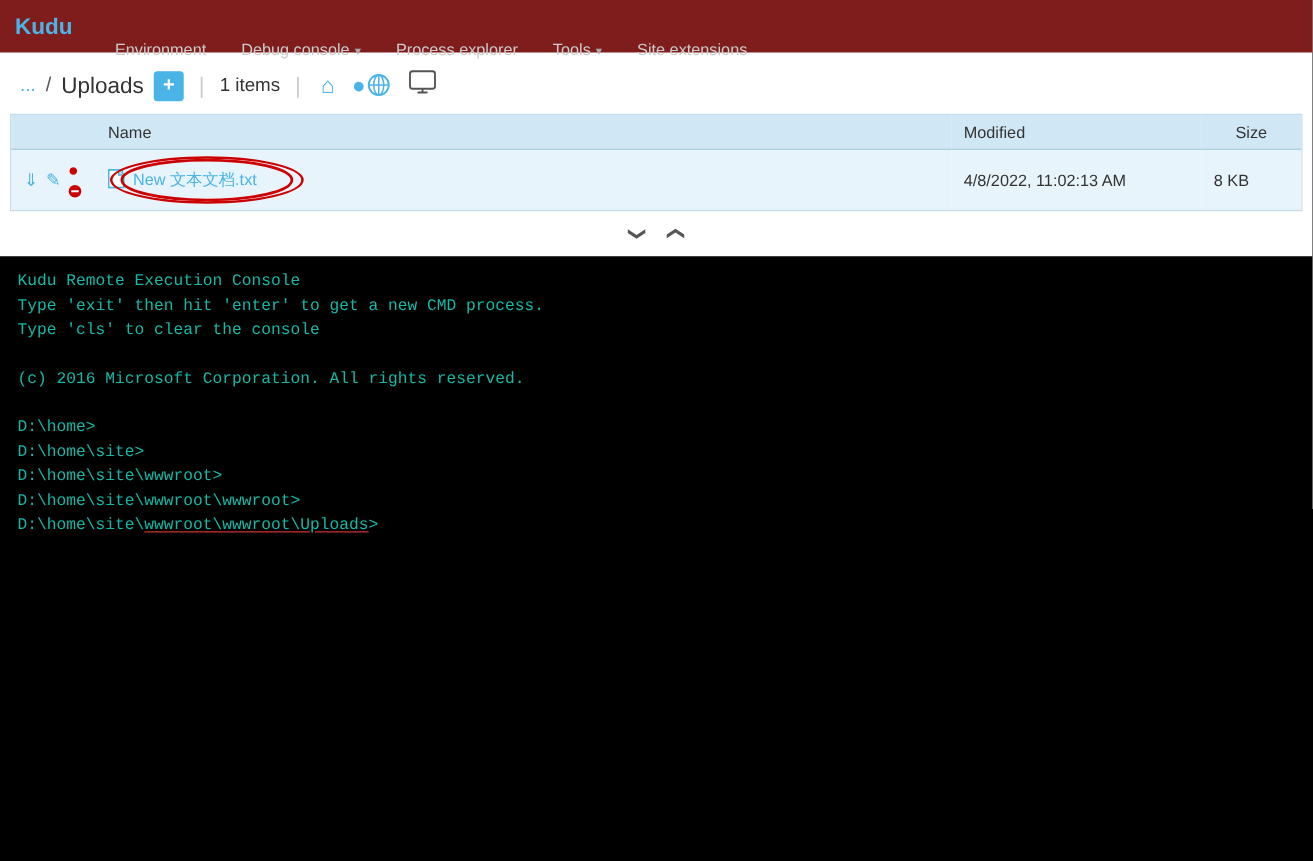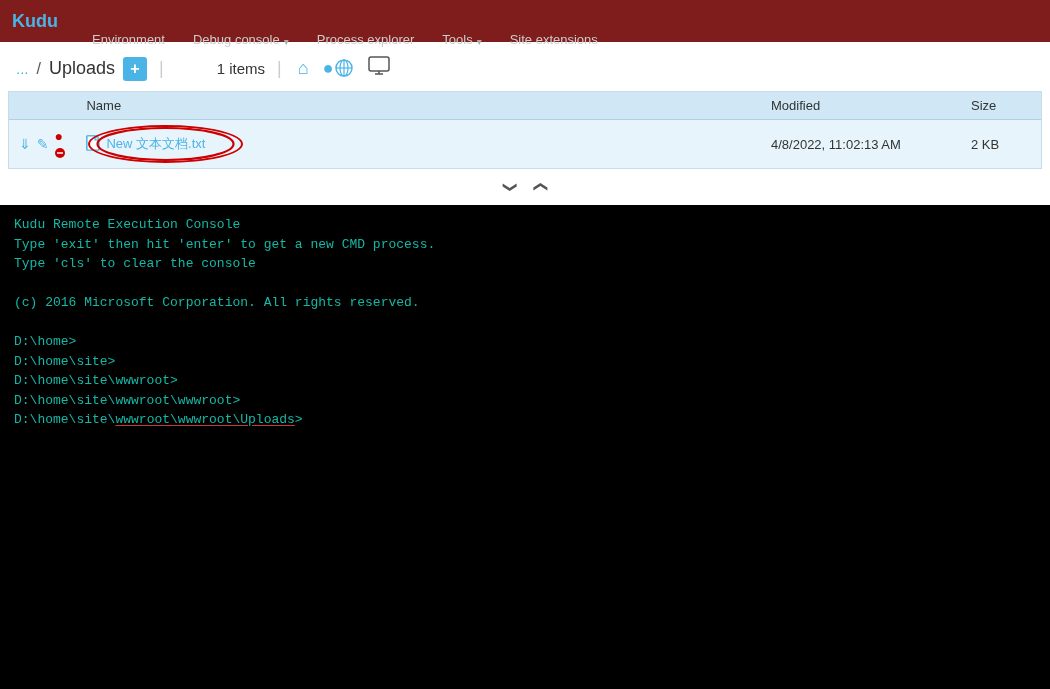--- a/index.html
+++ b/index.html
@@ -70,21 +70,20 @@
       font-weight: bold;
     }
     .breadcrumb-divider {
       color: #ccc;
       font-size: 18px;
       margin: 0 4px;
     }
     .items-count {
       color: #333;
       font-size: 15px;
-      margin-left: 41px;
     }
     .breadcrumb-divider2 {
       color: #ccc;
       font-size: 18px;
       margin: 0 4px;
     }
     .toolbar-icons {
       display: flex;
       align-items: center;
       gap: 14px;
@@ -254,21 +253,21 @@
   </div>
 </div>
 
 <div class="file-table-wrapper">
   <table class="file-table">
     <thead>
       <tr>
         <th style="width:60px;"></th>
         <th>Name</th>
         <th style="width:200px;">Modified</th>
-        <th style="width:80px;">Size</th>
+        <th style="width:80px;text-align:center;">Size</th>
       </tr>
     </thead>
     <tbody>
       <tr>
         <td>
           <div class="file-actions">
             <span class="file-action-icon" title="Download">⇓</span>
             <span class="file-action-icon" title="Edit">✎</span>
             <span class="file-action-icon red" title="Delete">●<svg width="12" height="12" viewBox="0 0 12 12" style="vertical-align:middle">
                   <circle cx="6" cy="6" r="5" fill="#cc0000"></circle>
@@ -289,21 +288,21 @@
             </span>
             <span class="file-link-annotated">
               <a class="file-link">New 文本文档.txt</a>
               <svg class="red-circle" viewBox="0 0 140 34" fill="none" xmlns="http://www.w3.org/2000/svg" style="position:absolute;top:-10px;left:-18px;width:155px;height:38px;pointer-events:none;">
                 <ellipse cx="70" cy="17" rx="68" ry="16" stroke="#cc0000" stroke-width="2.2"></ellipse>
               </svg>
             </span>
           </div>
         </td>
         <td>4/8/2022, 11:02:13 AM</td>
-        <td>2 KB</td>
+        <td>8 KB</td>
       </tr>
     </tbody>
   </table>
 </div>
 
 <div class="resize-area">
   <span class="resize-btn" style="transform:rotate(90deg); display:inline-block;">❯</span>
   <span class="resize-btn" style="transform:rotate(-90deg); display:inline-block;">❯</span>
 </div>
 

